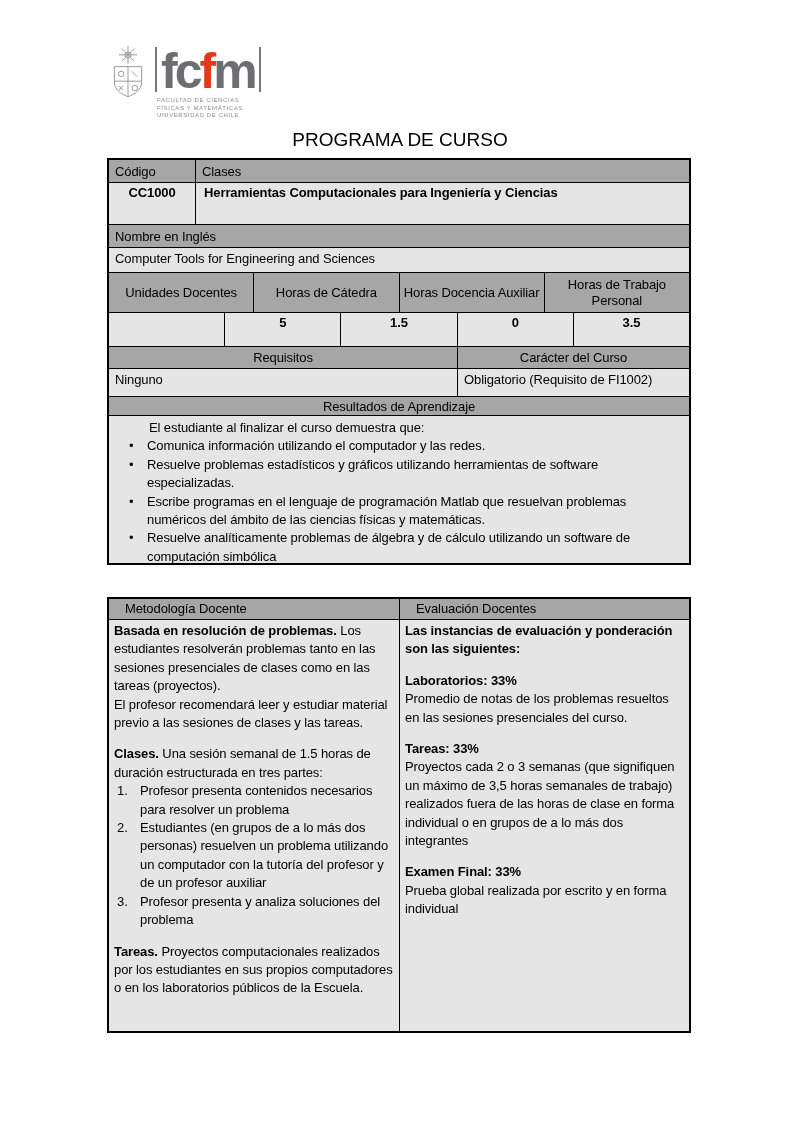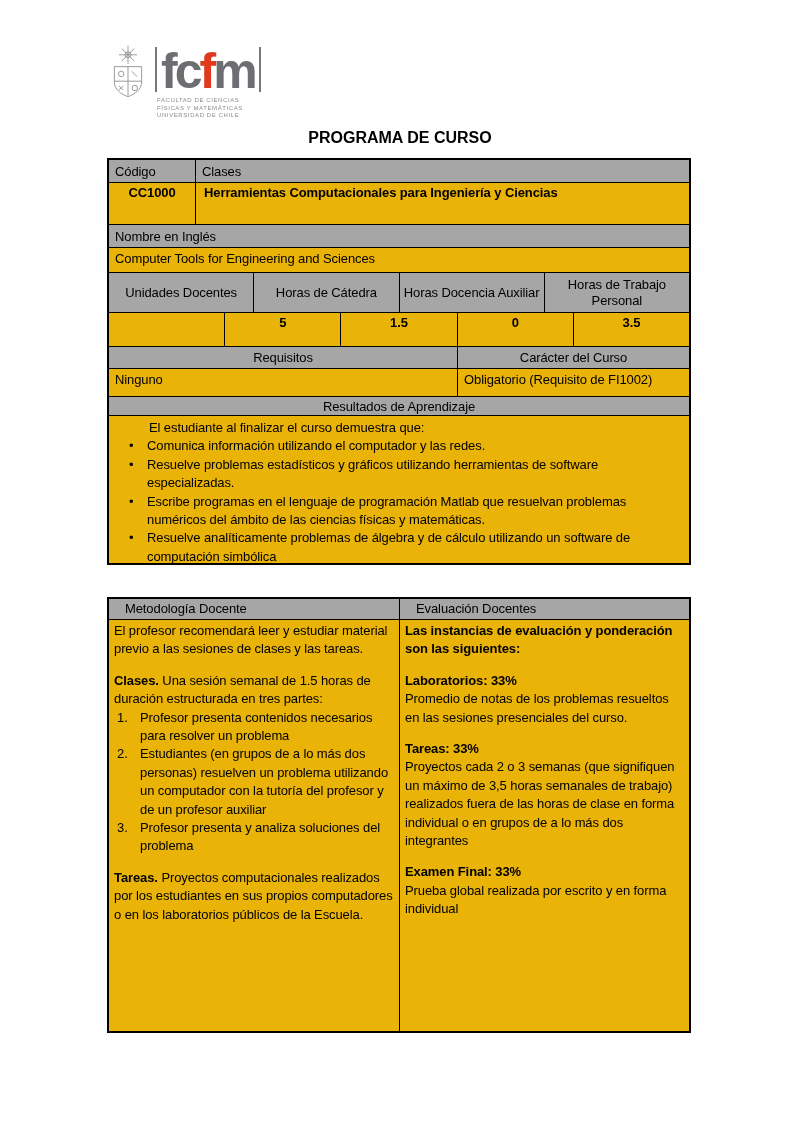--- a/index.html
+++ b/index.html
@@ -21,25 +21,25 @@
     color:#6d6e71; padding:0 4px; white-space:nowrap;
   }
   .wm .red { color:#e0391e; }
   .logo-caption { margin-top:5px; padding-left:2px; }
   .logo-caption div {
     font-size:6px; line-height:7.5px; letter-spacing:0.6px; color:#8b8d90; white-space:nowrap;
   }
 
   
   .title { position:absolute; top:129px; left:0; width:800px; text-align:center;
-           font-size:16px; font-weight:bold; }
+           font-size:19px; font-weight:normal; }
 
   
   .tbl { position:absolute; left:107px; width:584px; border:2px solid #000;
-         background:#eab308; font-size:13px; letter-spacing:-0.1px; }
+         background:#e5e5e5; font-size:13px; letter-spacing:-0.1px; }
   .t1 { top:158px; height:407px; }
   .t2 { top:597px; height:436px; }
   .row { display:flex; border-top:1px solid #000; }
   .row:first-child { border-top:none; }
   .cell { border-left:1px solid #000; padding:1px 6px; overflow:hidden; }
   .cell:first-child { border-left:none; }
   .gray { background:#a6a6a6; }
   .bold { font-weight:bold; }
   .ctr { display:flex; align-items:center; justify-content:center; text-align:center; }
   .vc  { display:flex; align-items:center; }
@@ -168,20 +168,21 @@
   </div>
 
   <div class="tbl t2">
     <div class="row r-head">
       <div class="cell gray">Metodología Docente</div>
       <div class="cell gray">Evaluación Docentes</div>
     </div>
     <div class="row r-body">
 
       <div class="col">
+        <p><b>Basada en resolución de problemas.</b><span> Los estudiantes resolverán problemas tanto en las sesiones presenciales de clases como en las tareas (proyectos).</span></p>
         <p>El profesor recomendará leer y estudiar material previo a las sesiones de clases y las tareas.</p>
         <div class="gap13"></div>
         <p><b>Clases.</b><span> Una sesión semanal de 1.5 horas de duración estructurada  en tres partes:</span></p>
         <div class="step">
           <span class="step-num">1.</span>
           <span class="step-text">Profesor presenta contenidos necesarios para resolver un problema</span>
         </div>
         <div class="step">
           <span class="step-num">2.</span>
           <span class="step-text">Estudiantes (en grupos de a lo más dos personas) resuelven un problema utilizando un computador con la tutoría del profesor y de un profesor auxiliar</span>

